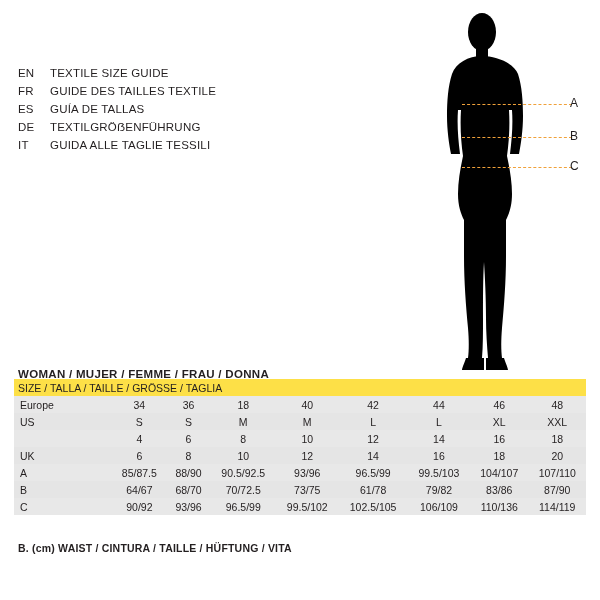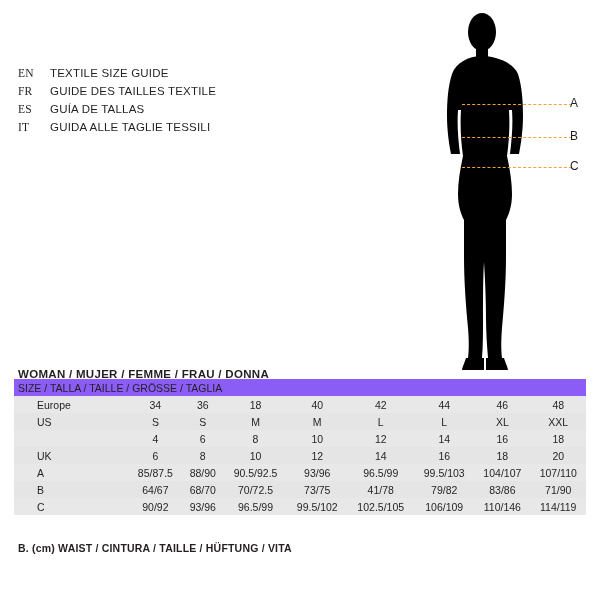--- a/index.html
+++ b/index.html
@@ -32,21 +32,20 @@
     display: flex;
     align-items: baseline;
     height: 18px;
     line-height: 18px;
   }
   .lang-code {
     width: 32px;
     font-size: 11.5px;
     letter-spacing: 0.2px;
     color: #231f20;
-    font-family: Liberation Serif, serif;
   }
   .lang-text {
     font-size: 11.5px;
     letter-spacing: 0.2px;
     color: #231f20;
     margin-top: 48px;
   }
 
   
   .figure-wrap {
@@ -104,25 +103,25 @@
   }
   table.size-table td {
     height: 17px;
     padding: 0 4px;
     color: #231f20;
     text-align: center;
     white-space: nowrap;
   }
   table.size-table td.rowhead {
     text-align: left;
-    padding-left: 23px;
+    padding-left: 6px;
     width: 88px;
   }
   tr.head-row td {
-    background: #8b5cf6;
+    background: #fde047;
     text-align: left;
     font-size: 10.5px;
     font-weight: normal;
   }
   tr.shade td { background: #e8e8e8; }
   tr.plain td { background: #e5e5e5; }
 
   
   .footnotes {
     position: absolute;
@@ -148,20 +147,24 @@
       <span class="lang-code">EN</span>
       <span class="lang-text">TEXTILE SIZE GUIDE</span>
     </div>
     <div class="lang-row">
       <span class="lang-code">FR</span>
       <span class="lang-text">GUIDE DES TAILLES TEXTILE</span>
     </div>
     <div class="lang-row">
       <span class="lang-code">ES</span>
       <span class="lang-text">GUÍA DE TALLAS</span>
+    </div>
+    <div class="lang-row">
+      <span class="lang-code">DE</span>
+      <span class="lang-text">TEXTILGRÖẞENFÜHRUNG</span>
     </div>
     <div class="lang-row">
       <span class="lang-code">IT</span>
       <span class="lang-text">GUIDA ALLE TAGLIE TESSILI</span>
     </div>
   </div>
 
   <div class="figure-wrap">
     <svg class="figure-svg" width="175" height="370" viewBox="0 0 175 370">
       <g fill="#000000">
@@ -283,34 +286,34 @@
           <td>99.5/103</td>
           <td>104/107</td>
           <td>107/110</td>
         </tr>
         <tr class="plain">
           <td class="rowhead">B</td>
           <td>64/67</td>
           <td>68/70</td>
           <td>70/72.5</td>
           <td>73/75</td>
-          <td>41/78</td>
+          <td>61/78</td>
           <td>79/82</td>
           <td>83/86</td>
-          <td>71/90</td>
+          <td>87/90</td>
         </tr>
         <tr class="shade">
           <td class="rowhead">C</td>
           <td>90/92</td>
           <td>93/96</td>
           <td>96.5/99</td>
           <td>99.5/102</td>
           <td>102.5/105</td>
           <td>106/109</td>
-          <td>110/146</td>
+          <td>110/136</td>
           <td>114/119</td>
         </tr>
       </tbody>
     </table>
   </div>
 
   <div class="footnotes">
     <div class="footnote">B. (cm) WAIST / CINTURA / TAILLE / HÜFTUNG / VITA</div>
   </div>
 

